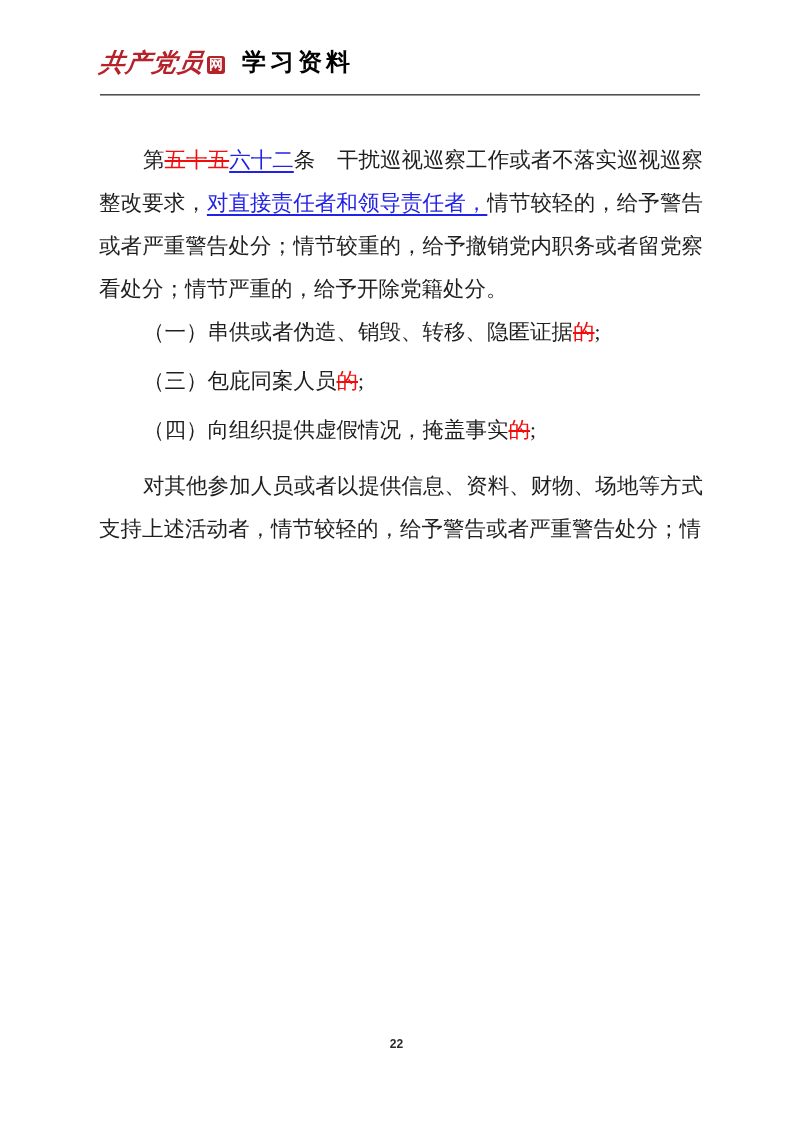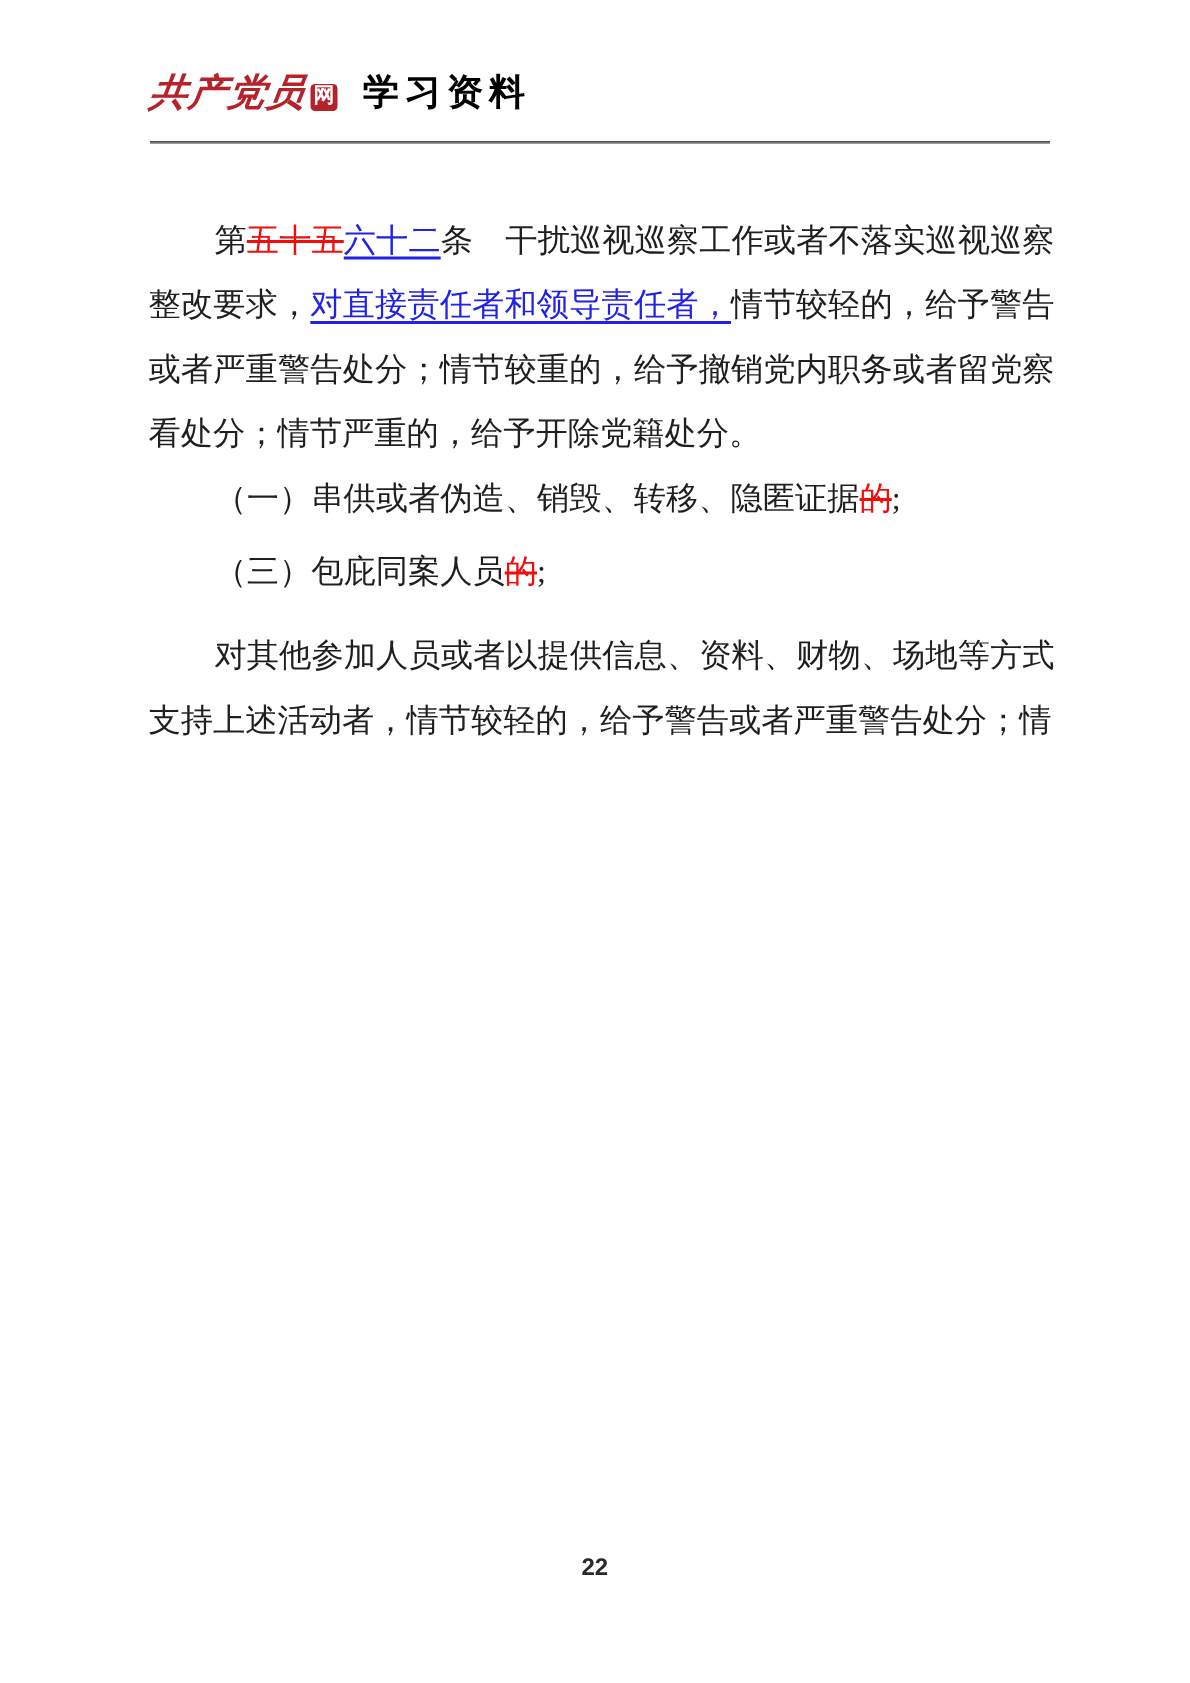--- a/index.html
+++ b/index.html
@@ -108,21 +108,21 @@
     text-underline-offset:4px;
   }
   .run-red{color:var(--del);}
 
   
   .footer{
     position:absolute;
     top:1037px; left:0;
     width:100%;
     text-align:center;
-    font-size:16px;
+    font-size:12px;
     font-weight:bold;
     color:#2a2a2a;
     font-family:"Liberation Sans","DejaVu Sans",sans-serif;
   }
 </style>
 </head>
 <body>
 
 <div class="page">
 
@@ -133,20 +133,21 @@
       <span class="logo-suffix">学习资料</span>
     </div>
   </div>
 
   <div class="divider"></div>
 
   <main class="doc">
       <p class="para"><span>第</span><span class="run-del">五十五</span><span class="run-ins">六十二</span><span>条　干扰巡视巡察工作或者不落实巡视巡察整改要求，</span><span class="run-ins">对直接责任者和领导责任者，</span><span>情节较轻的，给予警告或者严重警告处分；情节较重的，给予撤销党内职务或者留党察看处分；情节严重的，给予开除党籍处分。</span></p>
       <p class="item"><span>（一）串供或者伪造、销毁、转移、隐匿证据</span><span class="run-del">的</span><span>;</span></p>
       <p class="item"><span>（三）包庇同案人员</span><span class="run-del">的</span><span>;</span></p>
+      <p class="item"><span>（四）向组织提供虚假情况，掩盖事实</span><span class="run-del">的</span><span>;</span></p>
       <p class="para"><span>对其他参加人员或者以提供信息、资料、财物、场地等方式支持上述活动者，情节较轻的，给予警告或者严重警告处分；情</span></p>
     </main>
 
   <div class="footer">
     <span>22</span>
   </div>
 
 </div>
 
 </body></html>

